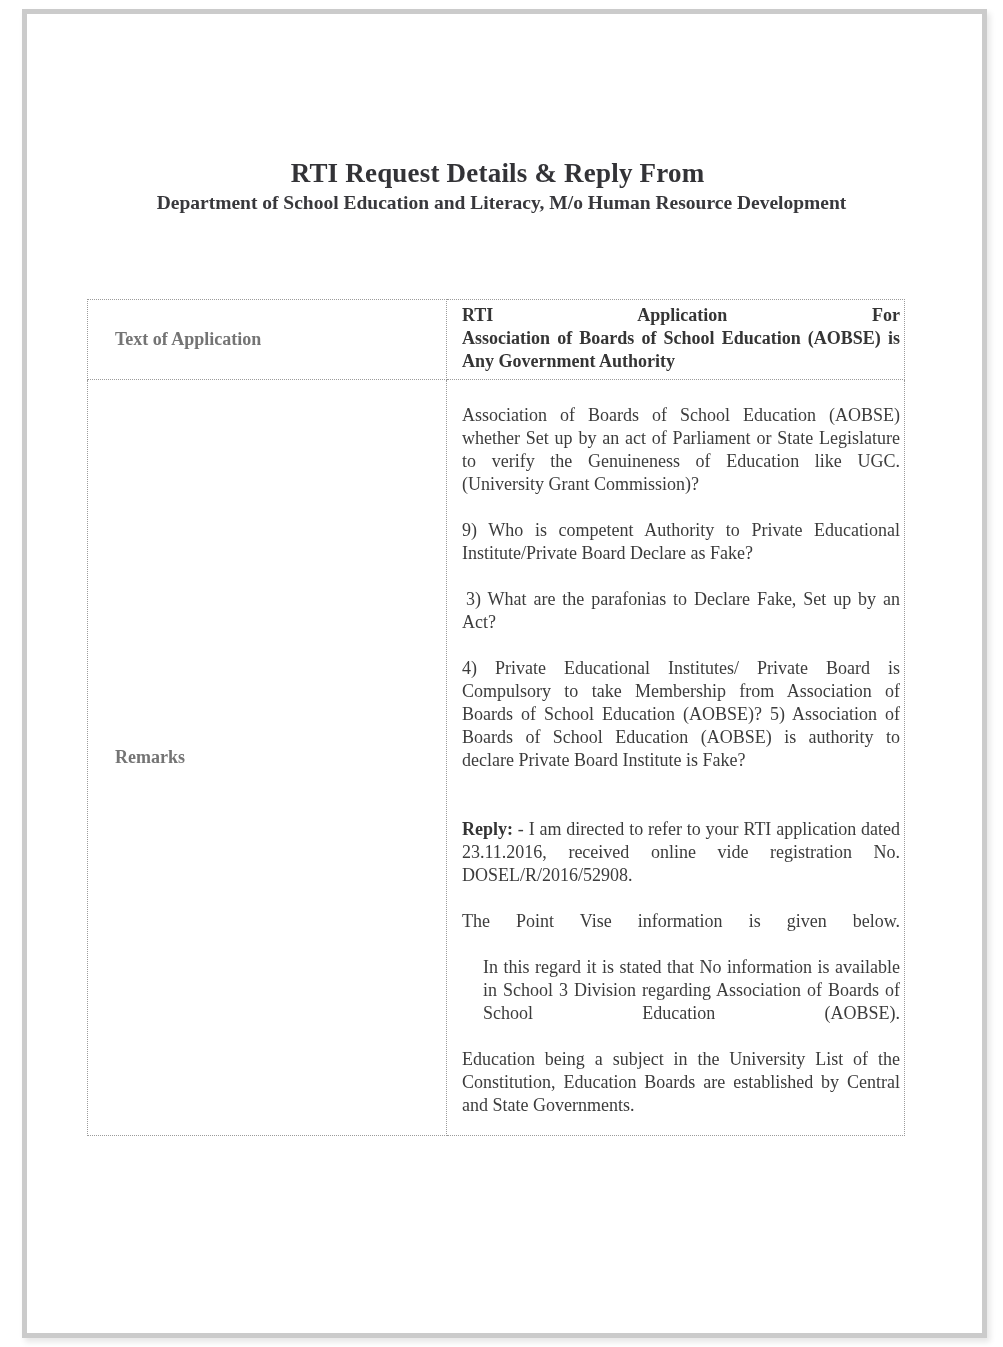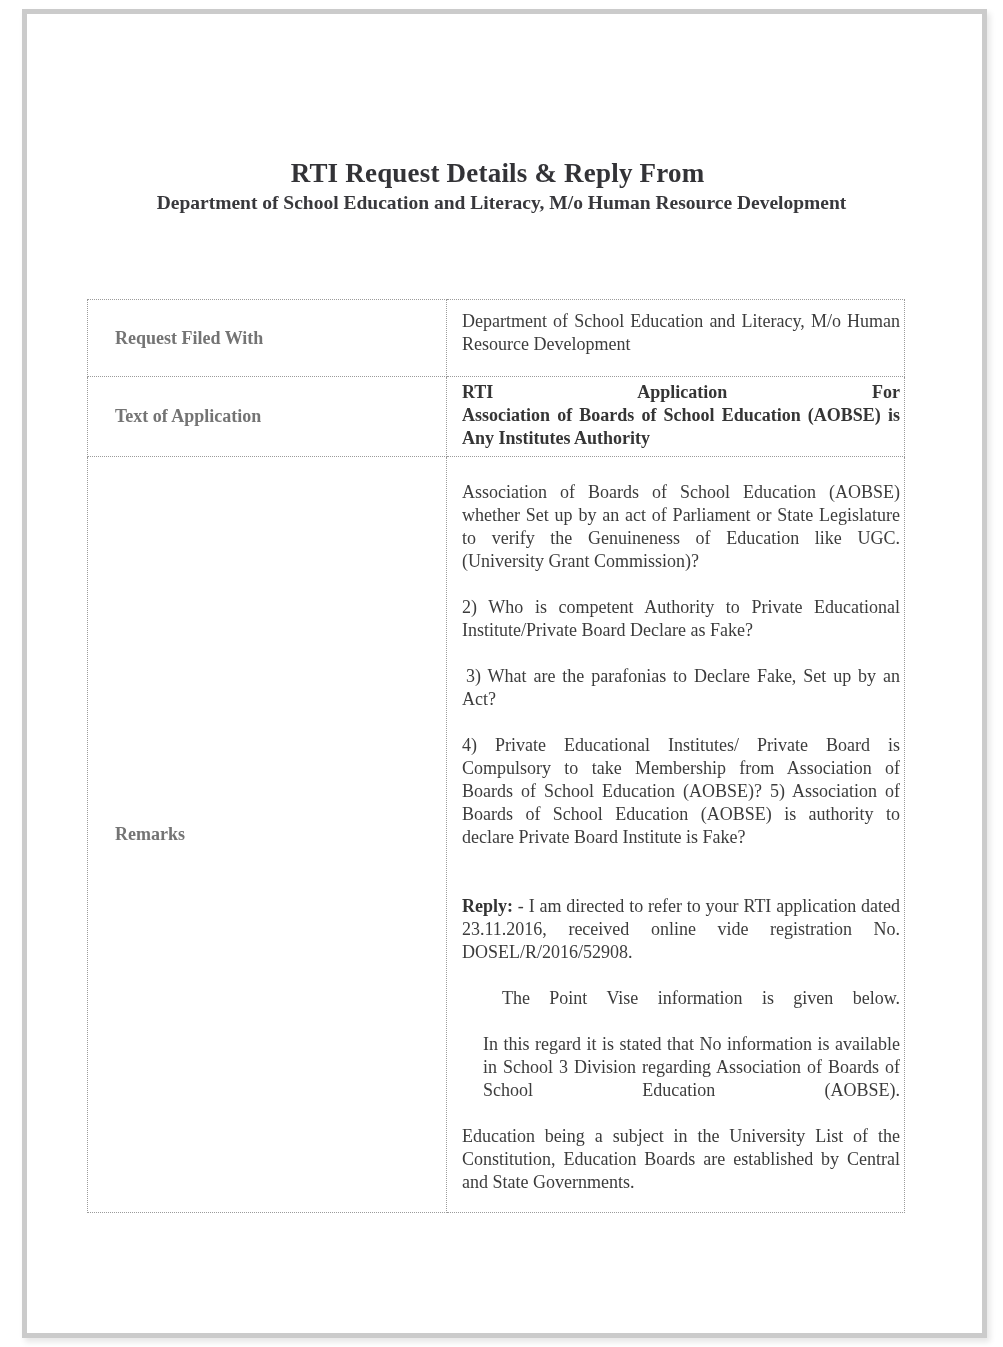--- a/index.html
+++ b/index.html
@@ -105,38 +105,34 @@
 </head>
 <body>
 
 <div class="frame"></div>
 
 <div class="title">RTI Request Details &amp; Reply From</div>
 <div class="subtitle">Department of School Education and Literacy, M/o Human Resource Development</div>
 
 <table class="rti">
   <tbody>
-      <tr class="row1">
-    <td class="label-cell">Request Filed With</td>
-    <td class="value-cell">Department of School Education and Literacy, M/o Human Resource Development</td>
-  </tr>
   <tr class="row2">
     <td class="label-cell">Text of Application</td>
     <td class="value-cell row2v">
       <span class="just-line">RTI Application For</span>
-      <span>Association of Boards of School Education (AOBSE) is Any Institutes Authority</span>
+      <span>Association of Boards of School Education (AOBSE) is Any Government Authority</span>
     </td>
   </tr>
   <tr class="row3">
     <td class="label-cell">Remarks</td>
     <td class="value-cell">
       <p class="para">Association of Boards of School Education (AOBSE) whether Set up by an act of Parliament or State Legislature to verify the Genuineness of Education like UGC. (University Grant Commission)?</p>
-      <p class="para">2) Who is competent Authority to Private Educational Institute/Private Board Declare as Fake?</p>
+      <p class="para">9) Who is competent Authority to Private Educational Institute/Private Board Declare as Fake?</p>
       <p class="para indent">3) What are the parafonias to Declare Fake, Set up by an Act?</p>
       <p class="para gap-lg">4) Private Educational Institutes/ Private Board is Compulsory to take Membership from Association of Boards of School Education (AOBSE)? 5) Association of Boards of School Education (AOBSE) is authority to declare Private Board Institute is Fake?</p>
       <p class="para"><span class="reply-label">Reply:</span><span> - I am directed to refer to your RTI application dated 23.11.2016, received online vide registration No. DOSEL/R/2016/52908.</span></p>
-      <p class="para" style="text-align-last: justify; margin-left: 40px;">The Point Vise information is given below.</p>
+      <p class="para" style="text-align-last: justify;">The Point Vise information is given below.</p>
       <p class="para" style="text-align-last: justify; margin-left: 21px;">In this regard it is stated that No information is available in School 3 Division regarding Association of Boards of School Education (AOBSE).</p>
       <p class="para" style="margin-bottom:0;">Education being a subject in the University List of the Constitution, Education Boards are established by Central and State Governments.</p>
     </td>
   </tr>
 </tbody>
   </table>
 
 </body></html>

